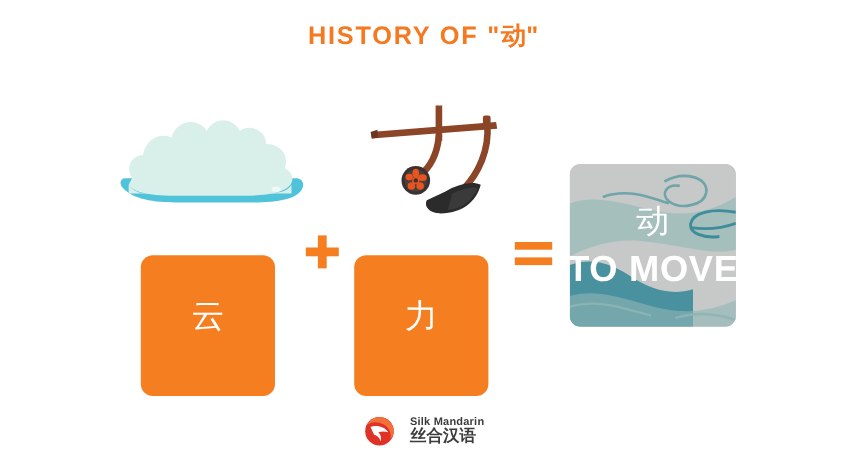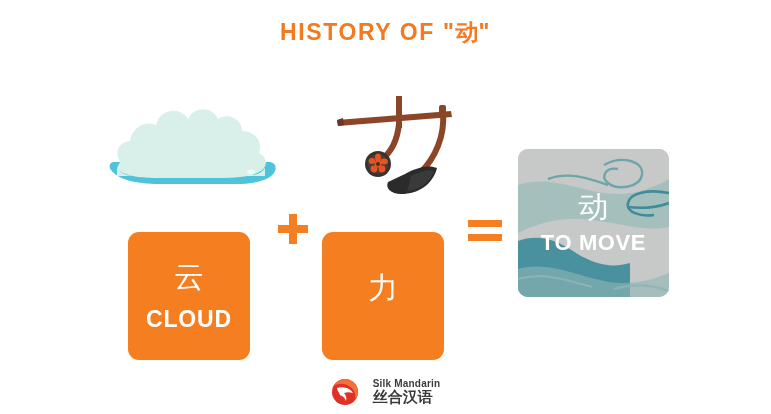--- a/index.html
+++ b/index.html
@@ -141,21 +141,21 @@
   }
   #result-text .hanzi {
     font-size: 30px;
     font-weight: 300;
     color: #ffffff;
     line-height: 1;
     margin-bottom: 10px;
     font-family: "DejaVu Sans", sans-serif;
   }
   #result-text .gloss {
-    font-size: 22px;
+    font-size: 33px;
     font-weight: bold;
     color: #ffffff;
     letter-spacing: 0.6px;
     line-height: 1;
     white-space: nowrap;
   }
 
   
   #footer-brand {
     position: absolute;
@@ -241,21 +241,20 @@
         <ellipse cx="49" cy="81" rx="3.4" ry="3.4"></ellipse>
         <ellipse cx="41" cy="81" rx="3.4" ry="3.4"></ellipse>
         <ellipse cx="39" cy="73" rx="3.4" ry="3"></ellipse>
       </g>
       <circle cx="45" cy="76" r="2" fill="#3A3230"></circle>
     </svg>
   </div>
 
   <div class="char-box" id="box-cloud">
     <div class="hanzi">云</div>
-    <div class="gloss">CLOUD</div>
   </div>
 
   <div id="op-plus"></div>
 
   <div class="char-box" id="box-energy">
     <div class="hanzi">力</div>
   </div>
 
   <div id="op-equals">
     <span></span>

